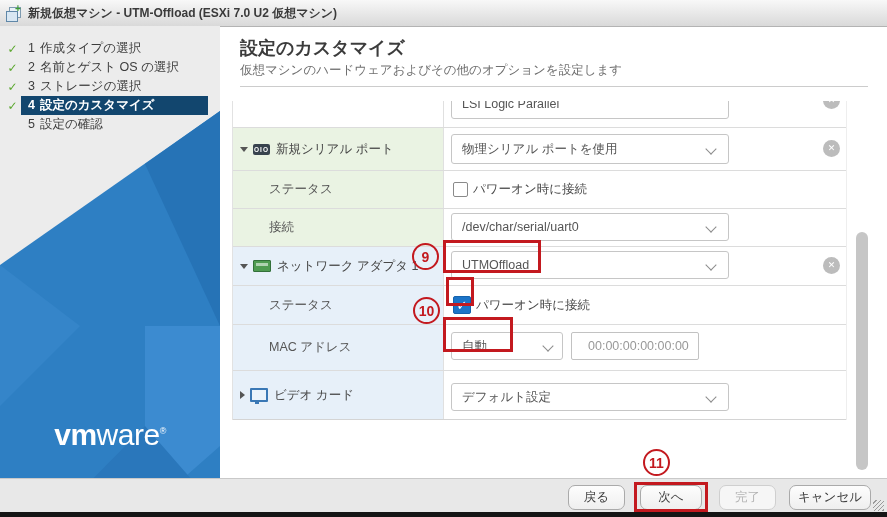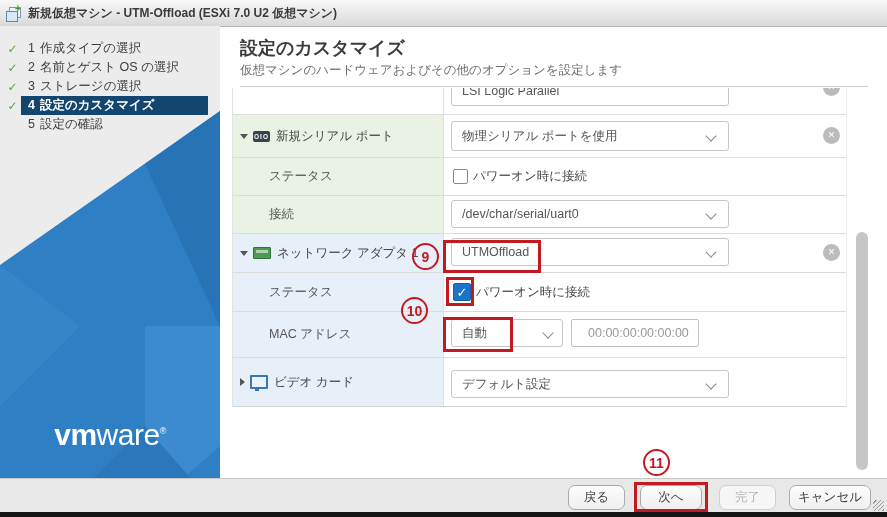--- a/index.html
+++ b/index.html
@@ -30,21 +30,21 @@
   .logo .b{font-weight:bold;}
   .logo .reg{font-size:9px;vertical-align:super;}
 
   
   .main-head{position:absolute;left:240px;top:36px;}
   .main-head h1{margin:0;font-size:18px;font-weight:bold;color:#3c3c3c;}
   .sub{position:absolute;left:240px;top:62px;font-size:12.5px;color:#6f6f6f;}
   .divider{position:absolute;left:240px;top:86px;width:628px;border-top:1px solid #ccc;}
 
   
-  .ftable{position:absolute;left:232px;top:88px;width:613px;overflow:hidden;
+  .ftable{position:absolute;left:232px;top:101px;width:613px;overflow:hidden;
           border-left:1px solid #e2e2e2;border-right:1px solid #eee;}
   .row{display:flex;border-bottom:1px solid #dcdcdc;position:relative;}
   .lab{width:211px;display:flex;align-items:center;border-right:1px solid #e0e0e0;
        font-size:12.5px;color:#565656;box-sizing:border-box;}
   .lab.green{background:#eaf3e3;}
   .lab.blue{background:#e7f0f9;}
   .lab .tri{width:0;height:0;margin:0 5px 0 7px;}
   .tri.down{border-left:4px solid transparent;border-right:4px solid transparent;border-top:5px solid #555;}
   .tri.right{border-top:4px solid transparent;border-bottom:4px solid transparent;border-left:5px solid #555;}
   .lab.sub2{padding-left:36px;}
@@ -262,18 +262,18 @@
   <div class="btn" style="left:568px;width:57px;">戻る</div>
   <div class="btn" style="left:640px;width:62px;">次へ</div>
   <div class="btn disabled" style="left:719px;width:57px;">完了</div>
   <div class="btn" style="left:789px;width:82px;">キャンセル</div>
   <div class="resize"></div>
   <div class="blackbar"></div>
 
   <div class="redbox" style="left:443px;top:240px;width:98px;height:33px;"></div>
   <div class="acircle" style="left:412px;top:243px;">9</div>
   <div class="redbox" style="left:446px;top:277px;width:28px;height:29px;"></div>
-  <div class="acircle" style="left:401px;top:297px;">10</div>
+  <div class="acircle" style="left:413px;top:297px;">10</div>
   <div class="redbox" style="left:443px;top:317px;width:70px;height:35px;"></div>
   <div class="acircle" style="left:643px;top:449px;">11</div>
   <div class="redbox" style="left:634px;top:482px;width:74px;height:30px;"></div>
 
 </div>
 
 </body></html>

